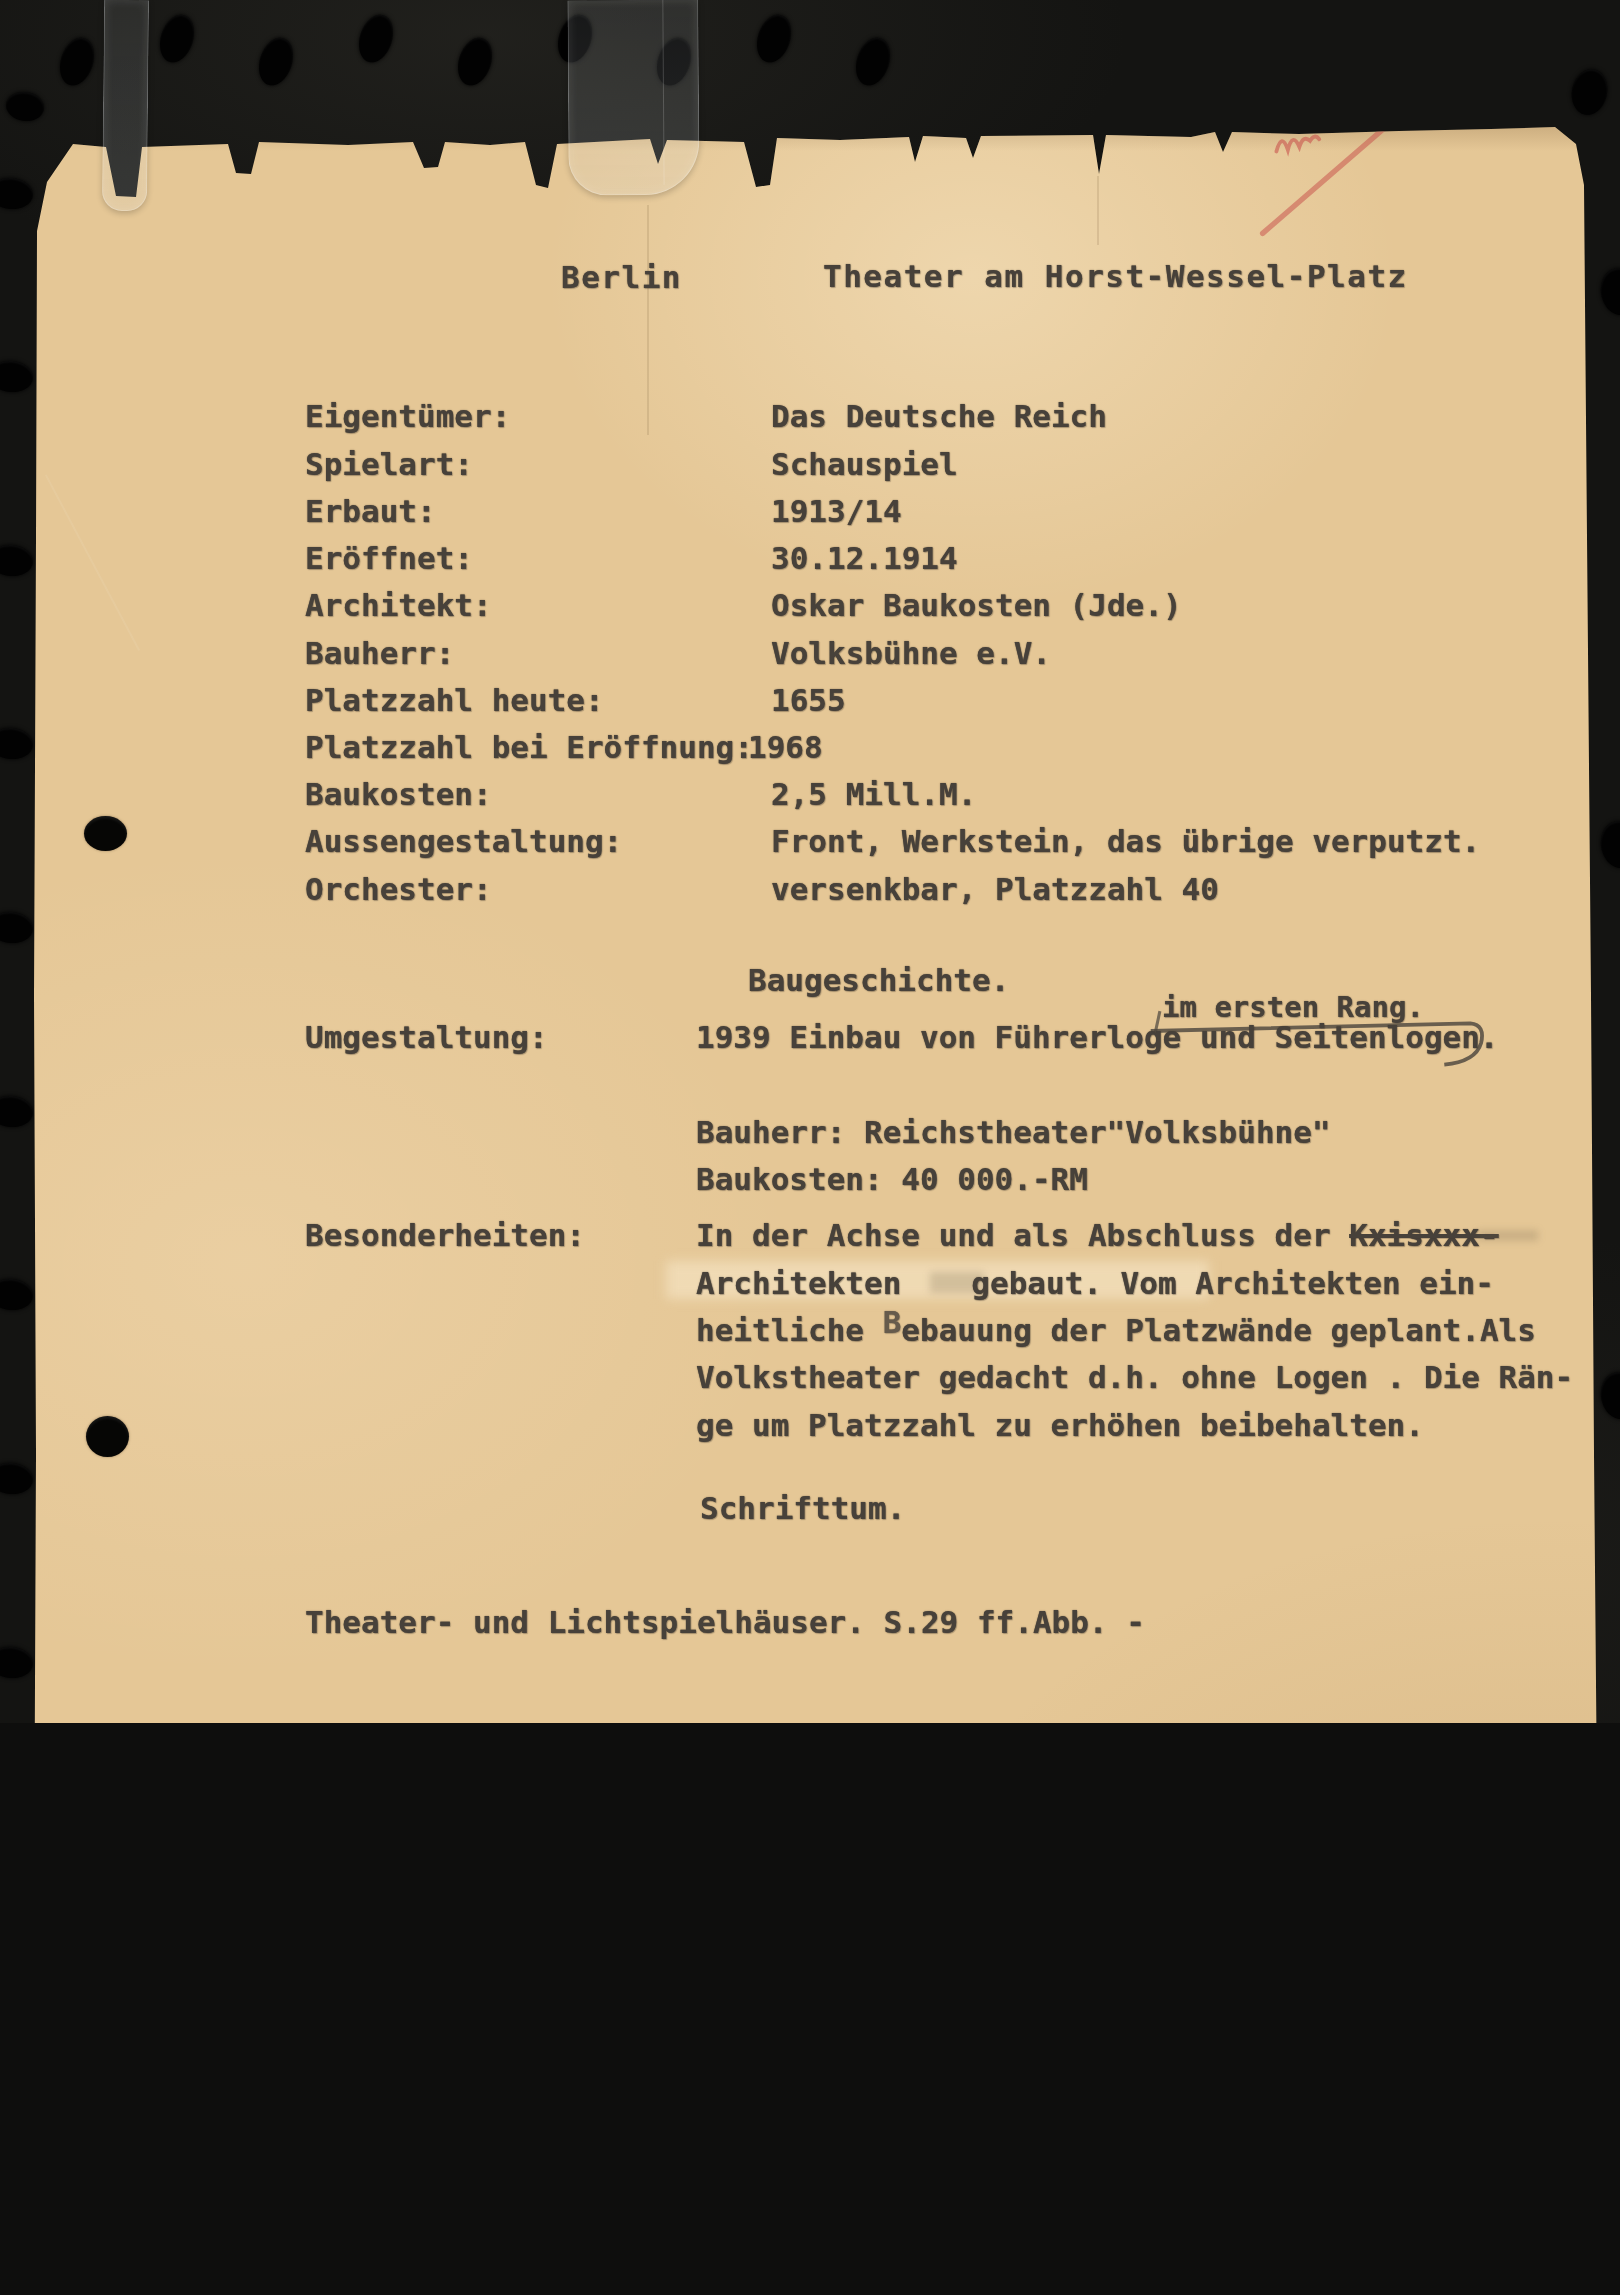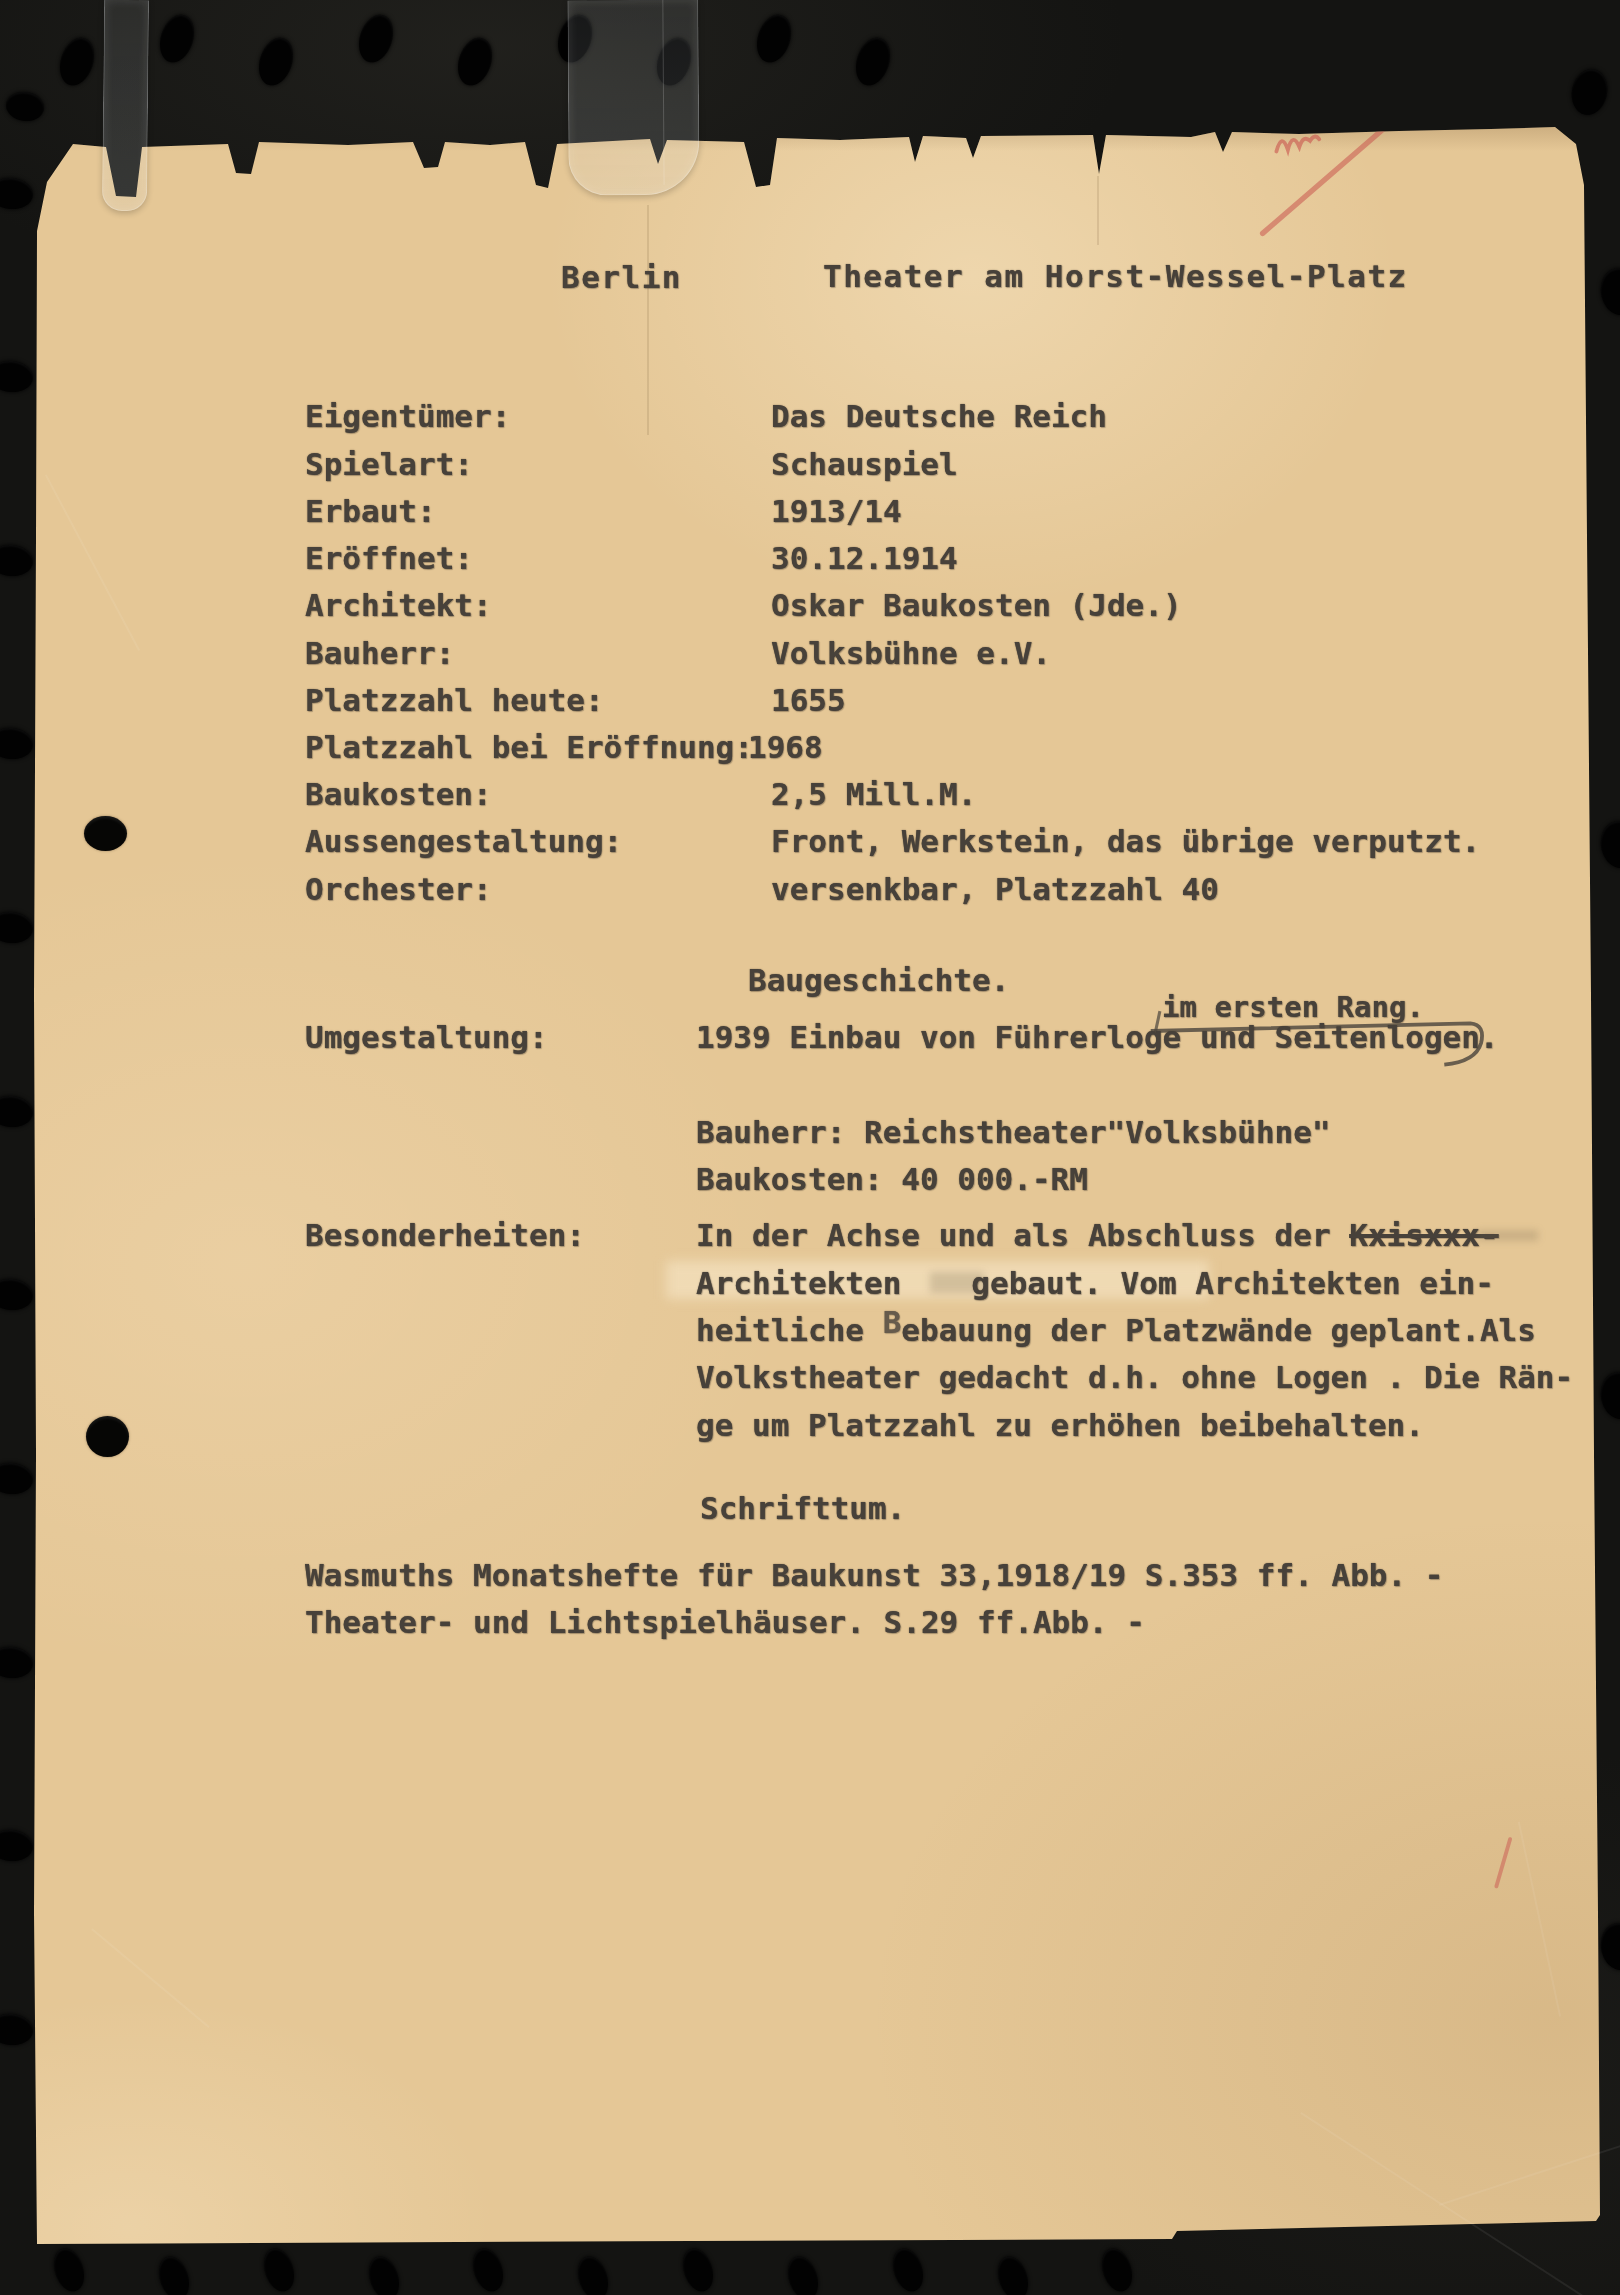--- a/index.html
+++ b/index.html
@@ -1,16 +1,16 @@
 <!DOCTYPE html>
 <html style="font-size:12.2px"><head>
 <meta charset="utf-8">
 <style>
   html,body{margin:0;padding:0;background:#0e0e0d;}
-  #scene{position:relative;width:1621px;height:2295px;overflow:hidden;
+  #scene{position:relative;width:1621px;height:1723px;overflow:hidden;
          background:
            radial-gradient(918px 383px at 30% 2%, rgba(70,68,60,0.25), transparent 70%),
            radial-gradient(689px 459px at 92% 90%, rgba(60,58,52,0.18), transparent 70%),
            #141412;
          font-family:"DejaVu Sans Mono", monospace;}
   .board-hole{position:absolute;background:#020202;border-radius:50%;
               box-shadow:0 0 4.6px rgba(0,0,0,.9), inset 0 1.5px 2.3px rgba(255,255,255,.05);}
   .scratch{position:absolute;background:rgba(255,255,255,0.07);height:1.5px;transform-origin:left center;}
   #paper{position:absolute;left:0;top:0;width:1621px;height:2295px;
          background:
@@ -120,21 +120,20 @@
     <div class="tw" style="left:696px;top:1218px;"><span>In der Achse und als Abschluss der </span><span class="strike">Kxisxxx-</span></div>
     <div class="smudge" style="left:1477px;top:1230px;width:61px;height:10.7px;"></div>
     <div class="erase" style="left:666px;top:1261px;width:543px;height:38px;"></div>
     <div class="smudge" style="left:930px;top:1272px;width:54px;height:21.4px;"></div>
     <div class="tw" style="left:696px;top:1266px;"><span>Architekten</span><span class="gap"></span><span>gebaut. Vom Architekten ein-</span></div>
     <div class="tw" style="left:696px;top:1313px;"><span>heitliche </span><span class="supb">B</span><span>ebauung der Platzwände geplant.Als</span></div>
     <div class="tw" style="left:696px;top:1360px;">Volkstheater gedacht d.h. ohne Logen . Die Rän-</div>
     <div class="tw" style="left:696px;top:1408px;">ge um Platzzahl zu erhöhen beibehalten.</div>
 
     <div class="tw" style="left:700px;top:1491px;">Schrifttum.</div>
-    <div class="tw" style="left:305px;top:1558px;">Wasmuths Monatshefte für Baukunst 33,1918/19 S.353 ff. Abb. -</div>
     <div class="tw" style="left:305px;top:1605px;">Theater- und Lichtspielhäuser. S.29 ff.Abb. -</div>
 
     <div class="punch" style="left:84px;top:816px;width:43px;height:35px;"></div>
     <div class="punch" style="left:86px;top:1416px;width:43px;height:41px;"></div>
 
     <div class="pencil" style="left:1432px;top:86px;">43</div>
     <svg class="redmark" style="left:1232px;top:84px;" width="199" height="161" viewBox="0 0 260 210">
       <path d="M40,195 L210,48" stroke="rgba(201,85,79,0.55)" stroke-width="7" fill="none" stroke-linecap="round"></path>
       <path d="M58,88 q7,-26 15,-2 q6,-24 15,-4 q5,-16 14,-8 q6,-10 12,-2" stroke="rgba(201,85,79,0.6)" stroke-width="5" fill="none" stroke-linecap="round"></path>
     </svg>

